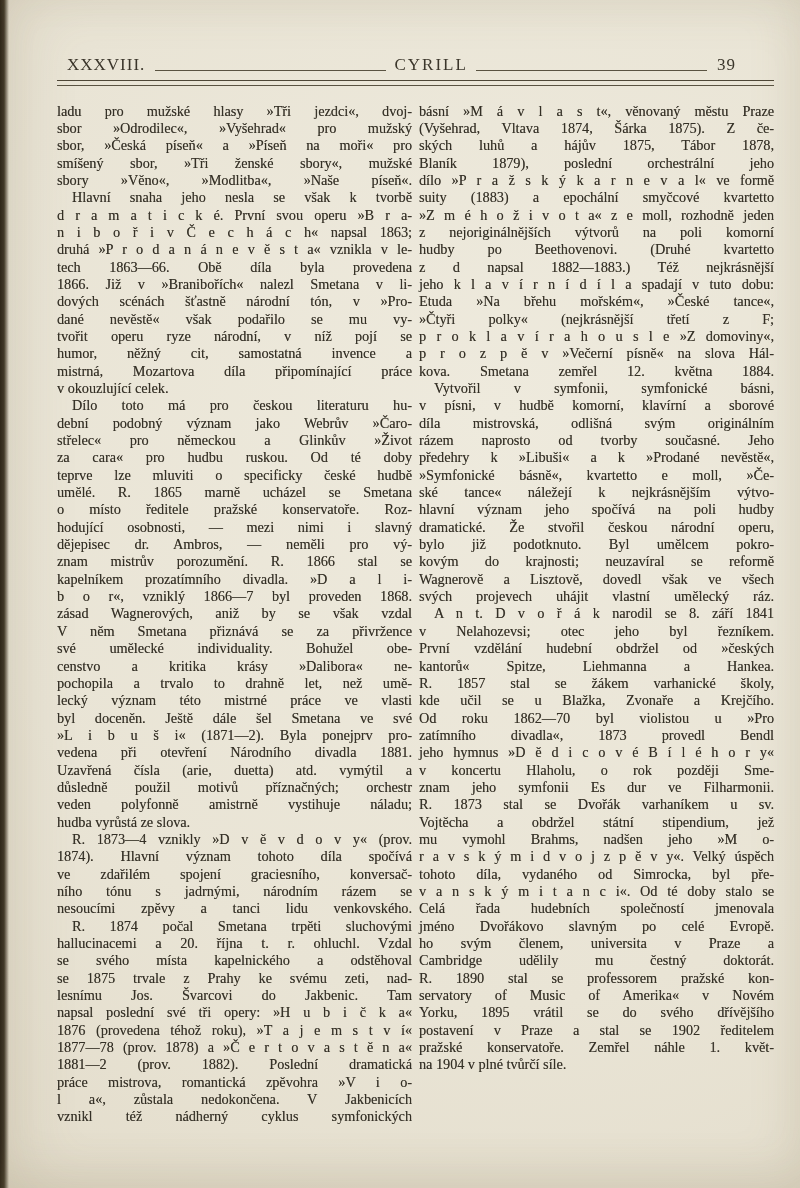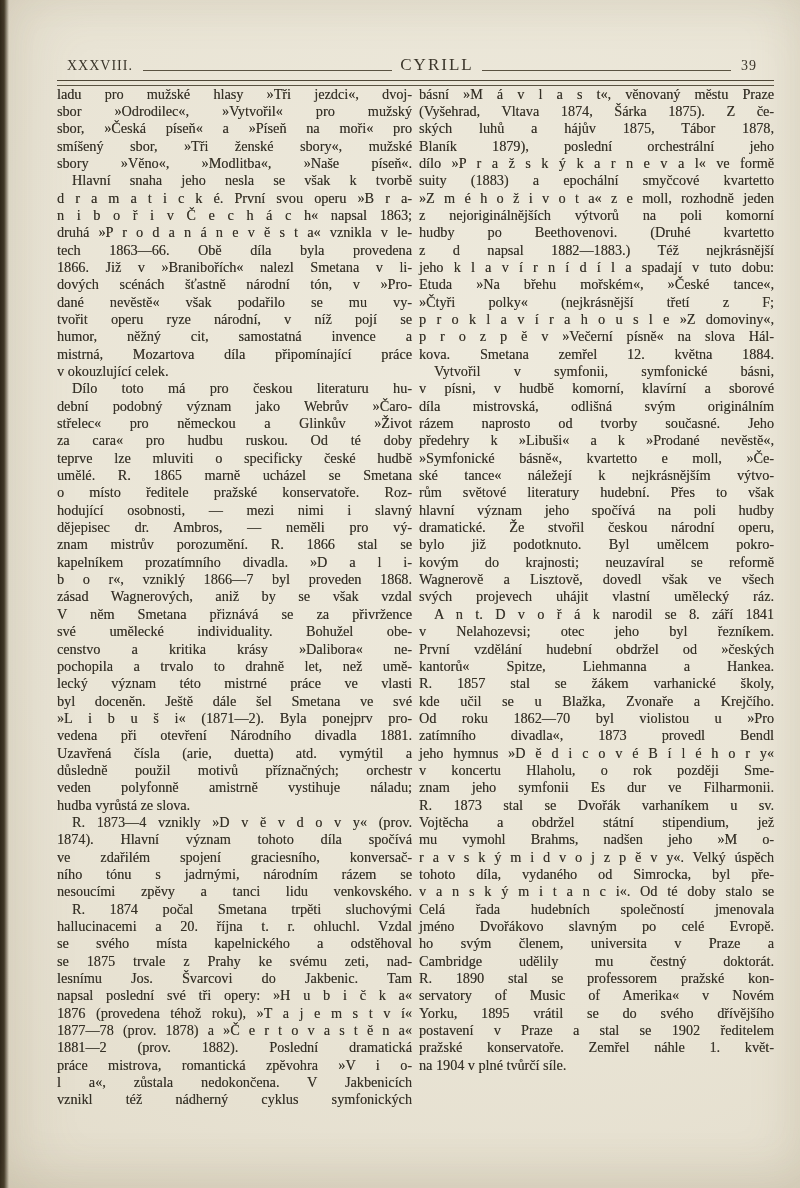--- a/index.html
+++ b/index.html
@@ -16,29 +16,29 @@
     content:""; position:absolute; inset:0; pointer-events:none;
     box-shadow: inset -8px -14px 45px rgba(140,125,95,0.14), inset 26px 0 55px rgba(120,105,78,0.12);
   }
   .scan-edge {
     position:absolute; left:0; top:0; bottom:0; width:9px;
     background: linear-gradient(90deg, #221b11 0%, #3b3325 45%, rgba(59,51,37,0) 100%);
   }
   .content { position:absolute; left:57px; top:55px; width:717px; }
 
   .header { display:flex; align-items:baseline; color:#3b362b; }
-  .folio { font-size:14px; letter-spacing:1px; }
+  .folio { font-size:17px; letter-spacing:1px; }
   .folio-left  { margin-left:10px; }
-  .folio-right { margin-right:17px; }
+  .folio-right { margin-right:38px; }
   .running-title { font-size:17px; letter-spacing:2px; }
   .rule-seg { flex:1; align-self:flex-end; border-bottom:1.4px solid #5a5342; margin:0 8px 4px 10px; }
   .rule-seg.second { margin:0 10px 4px 8px; }
   .double-rule { margin-top:5px; height:3.5px; border-top:1.6px solid #4e4737; border-bottom:1.2px solid #5a5342; }
 
-  .columns { display:flex; gap:7px; margin-top:0; color:#343026; }
+  .columns { display:flex; gap:7px; margin-top:17px; color:#343026; }
   .col {
     width:355px; font-size:14.2px; line-height:17.35px;
     text-shadow: 0.2px 0.2px 0.3px rgba(56,50,40,0.55);
   }
   .line { text-align:justify; text-align-last:justify; }
   .line.end { text-align-last:left; }
   .line.indent { text-indent:15px; }
 </style>
 </head>
 <body>
@@ -53,21 +53,21 @@
       <span class="running-title">CYRILL</span>
       <div class="rule-seg second"></div>
       <span class="folio folio-right">39</span>
     </div>
 
     <div class="double-rule"></div>
 
     <div class="columns">
       <div class="col">
           <div class="line">ladu pro mužské hlasy »Tři jezdci«, dvoj-</div>
-          <div class="line">sbor »Odrodilec«, »Vytvořil« pro mužský</div>
+          <div class="line">sbor »Odrodilec«, »Vyšehrad« pro mužský</div>
           <div class="line">sbor, »Česká píseň« a »Píseň na moři« pro</div>
           <div class="line">smíšený sbor, »Tři ženské sbory«, mužské</div>
           <div class="line">sbory »Věno«, »Modlitba«, »Naše píseň«.</div>
           <div class="line indent">Hlavní snaha jeho nesla se však k tvorbě</div>
           <div class="line">d r a m a t i c k é. První svou operu »B r a-</div>
           <div class="line">n i b o ř i v Č e c h á c h« napsal 1863;</div>
           <div class="line">druhá »P r o d a n á n e v ě s t a« vznikla v le-</div>
           <div class="line">tech 1863—66. Obě díla byla provedena</div>
           <div class="line">1866. Již v »Branibořích« nalezl Smetana v li-</div>
           <div class="line">dových scénách šťastně národní tón, v »Pro-</div>
@@ -136,21 +136,20 @@
           <div class="line">p r o k l a v í r a h o u s l e »Z domoviny«,</div>
           <div class="line">p r o z p ě v »Večerní písně« na slova Hál-</div>
           <div class="line">kova. Smetana zemřel 12. května 1884.</div>
           <div class="line indent">Vytvořil v symfonii, symfonické básni,</div>
           <div class="line">v písni, v hudbě komorní, klavírní a sborové</div>
           <div class="line">díla mistrovská, odlišná svým originálním</div>
           <div class="line">rázem naprosto od tvorby současné. Jeho</div>
           <div class="line">předehry k »Libuši« a k »Prodané nevěstě«,</div>
           <div class="line">»Symfonické básně«, kvartetto e moll, »Če-</div>
           <div class="line">ské tance« náležejí k nejkrásnějším výtvo-</div>
-          <div class="line">rům světové literatury hudební. Přes to však</div>
           <div class="line">hlavní význam jeho spočívá na poli hudby</div>
           <div class="line">dramatické. Že stvořil českou národní operu,</div>
           <div class="line">bylo již podotknuto. Byl umělcem pokro-</div>
           <div class="line">kovým do krajnosti; neuzavíral se reformě</div>
           <div class="line">Wagnerově a Lisztově, dovedl však ve všech</div>
           <div class="line">svých projevech uhájit vlastní umělecký ráz.</div>
           <div class="line indent">A n t. D v o ř á k narodil se 8. září 1841</div>
           <div class="line">v Nelahozevsi; otec jeho byl řezníkem.</div>
           <div class="line">První vzdělání hudební obdržel od »českých</div>
           <div class="line">kantorů« Spitze, Liehmanna a Hankea.</div>

